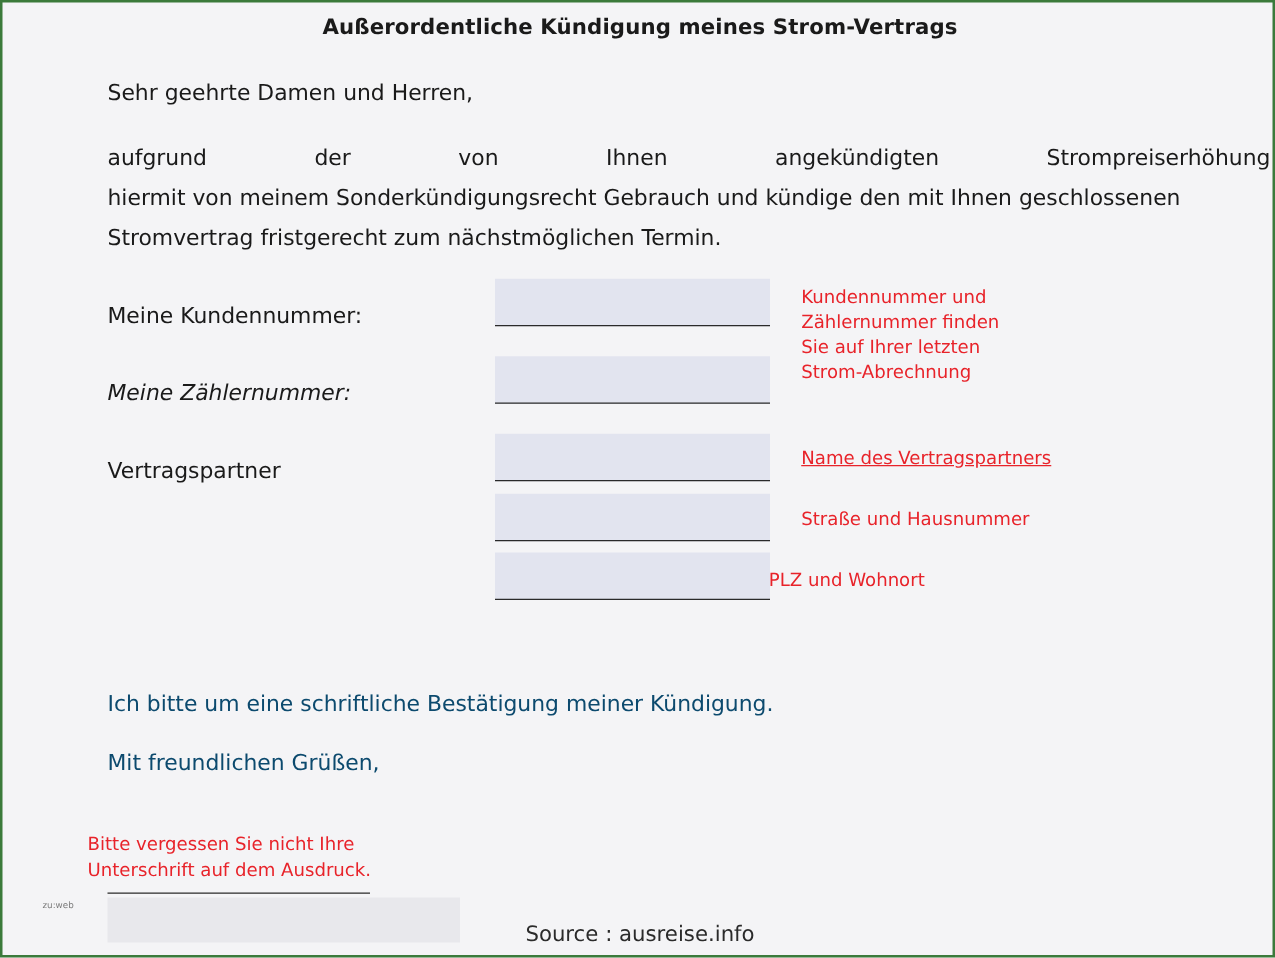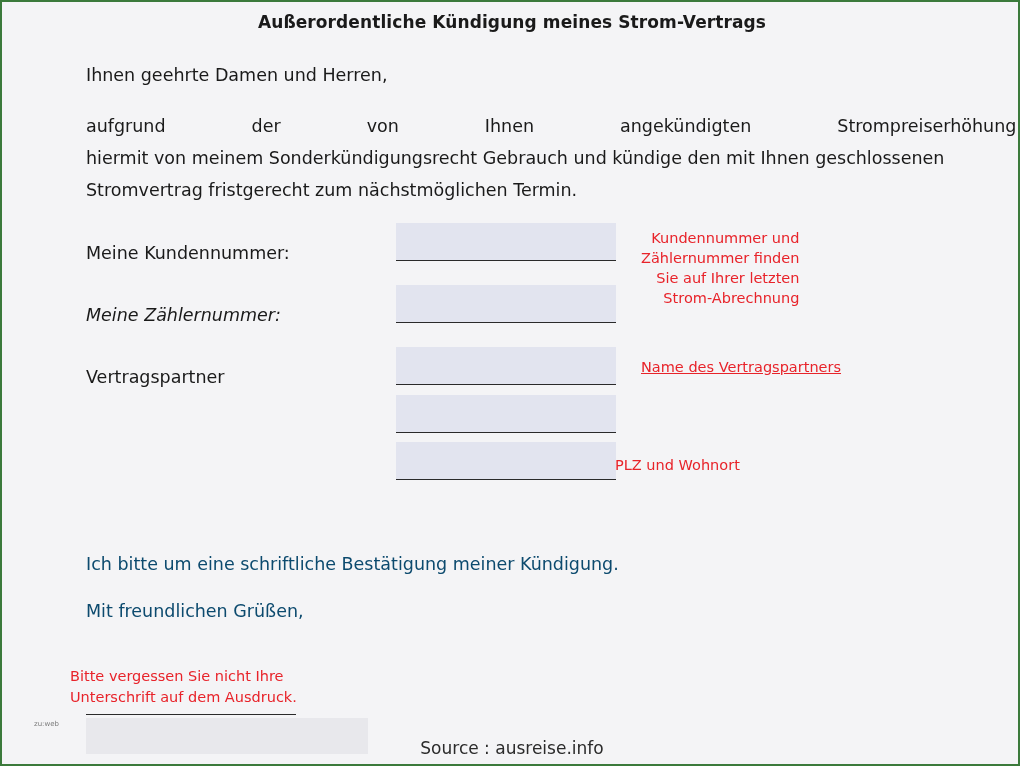--- a/index.html
+++ b/index.html
@@ -142,21 +142,21 @@
     padding-bottom: 6px;
   }
 </style>
 </head>
 <body>
 
 <div id="page">
 
   <div class="doc-title">Außerordentliche Kündigung meines Strom-Vertrags</div>
 
-  <div class="para salutation">Ihnen geehrte Damen und Herren,</div>
+  <div class="para salutation">Sehr geehrte Damen und Herren,</div>
 
   <div class="para body-block">
     <span class="body-line justified">
       <span class="word">aufgrund</span>
       <span class="flex-gap"></span>
       <span class="word">der</span>
       <span class="flex-gap"></span>
       <span class="word">von</span>
       <span class="flex-gap"></span>
       <span class="word">Ihnen</span>
@@ -180,25 +180,26 @@
   <div class="label" style="left:84px; top:241px;">Meine Kundennummer:</div>
   <div class="label" style="left:84px; top:303px;font-style:italic;">Meine Zählernummer:</div>
   <div class="label" style="left:84px; top:365px;">Vertragspartner</div>
 
   <div class="field" style="left:394px; top:221px;"></div>
   <div class="field" style="left:394px; top:283px;"></div>
   <div class="field" style="left:394px; top:345px;"></div>
   <div class="field" style="left:394px; top:393px;"></div>
   <div class="field" style="left:394px; top:440px;"></div>
 
-  <div class="note" style="left:639px; top:226px;text-align:right;">Kundennummer und
+  <div class="note" style="left:639px; top:226px;">Kundennummer und
 Zählernummer finden
 Sie auf Ihrer letzten
 Strom-Abrechnung</div>
   <div class="note" style="left:639px; top:355px;text-decoration:underline;">Name des Vertragspartners</div>
+  <div class="note" style="left:639px; top:404px;">Straße und Hausnummer</div>
   <div class="note" style="left:613px; top:453px;">PLZ und Wohnort</div>
 
   <div class="closing" style="left:84px; top:552px;">Ich bitte um eine schriftliche Bestätigung meiner Kündigung.</div>
   <div class="closing" style="left:84px; top:599px;">Mit freundlichen Grüßen,</div>
 
   <div class="sig-note">Bitte vergessen Sie nicht Ihre
 Unterschrift auf dem Ausdruck.</div>
   <div class="sig-line"></div>
   <div class="sig-box"></div>
   <div class="tiny-mark">zu:web</div>

